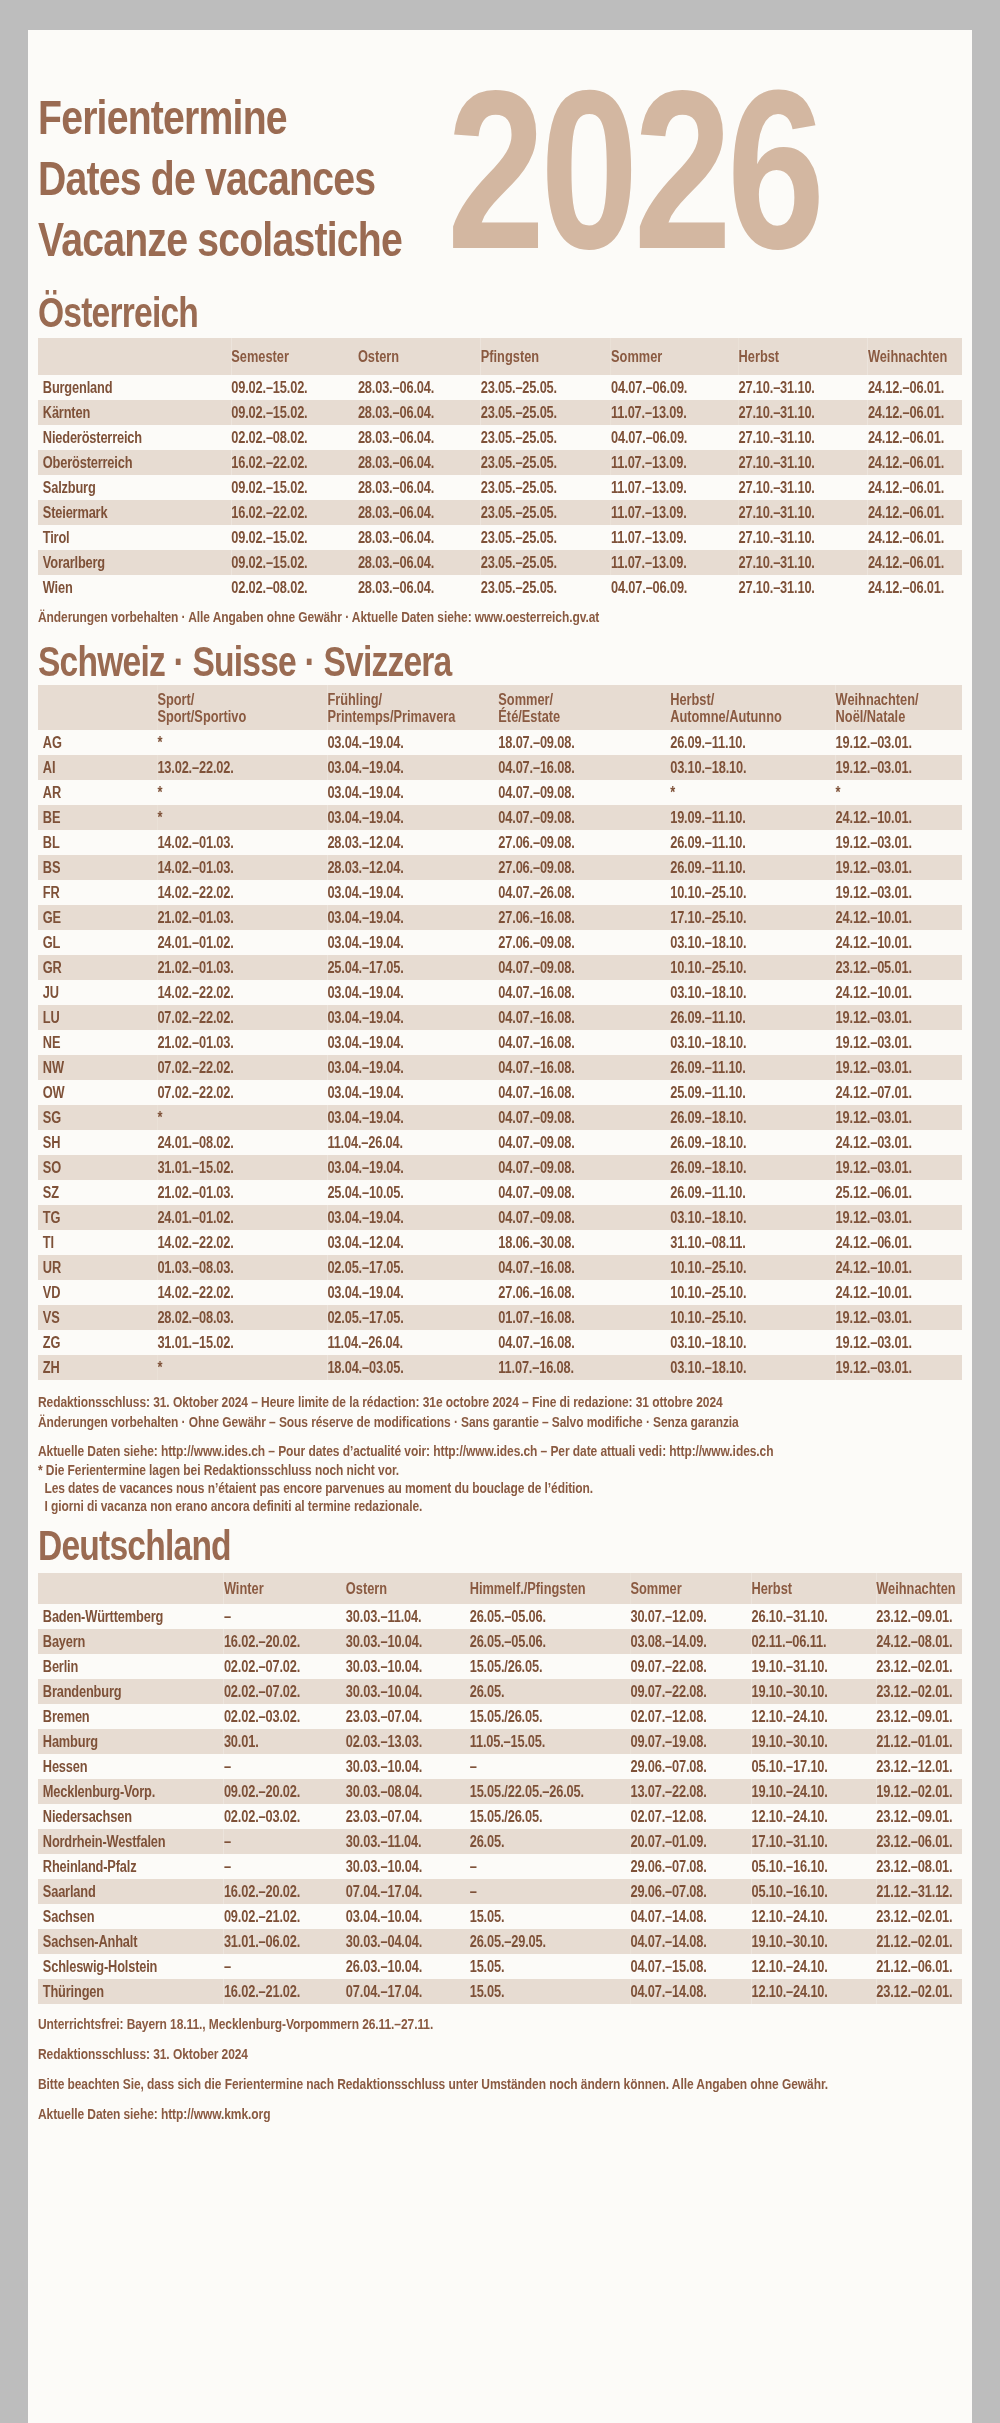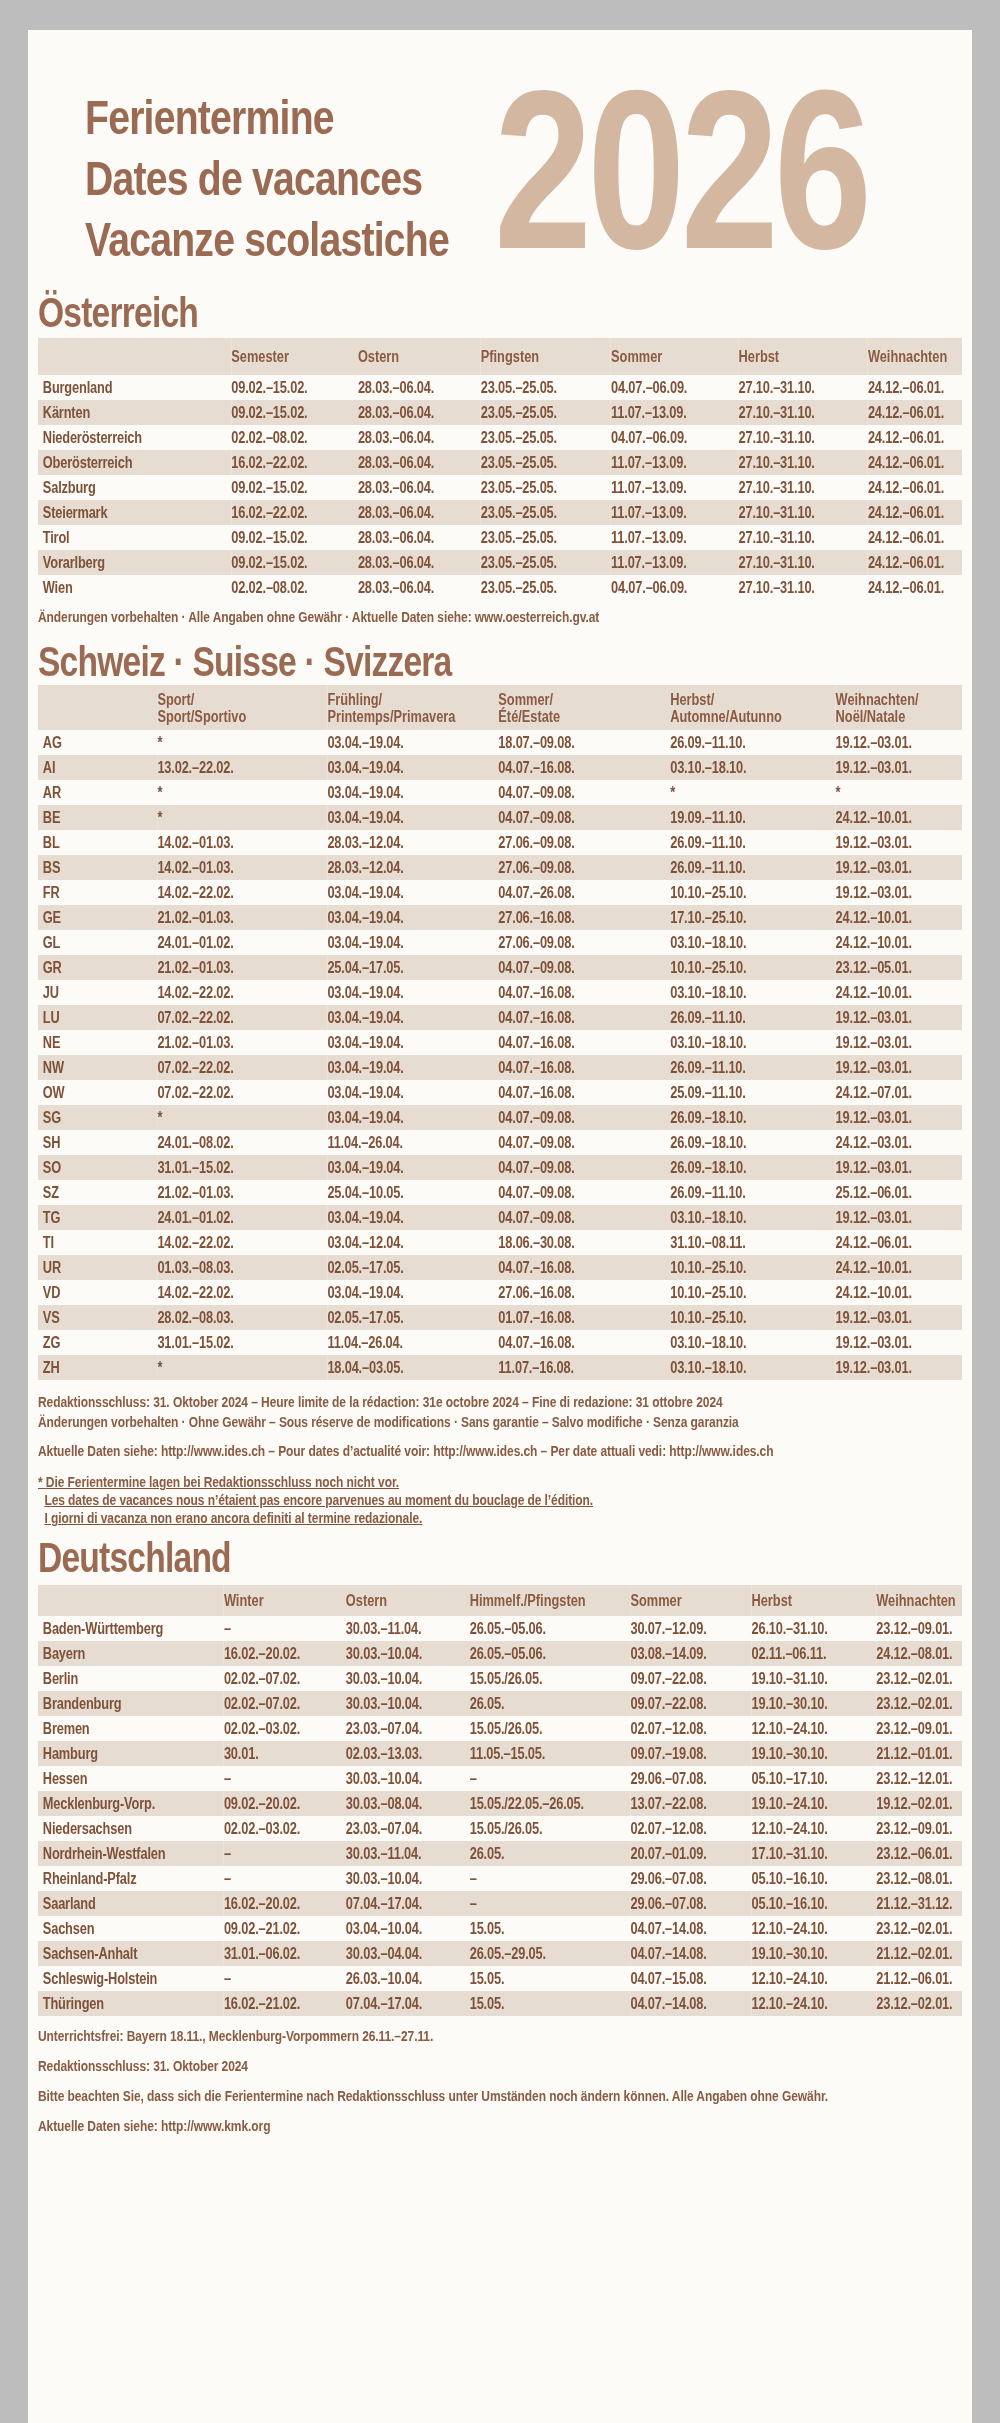--- a/index.html
+++ b/index.html
@@ -11,21 +11,21 @@
     width:1000px;
   }
   .frame{width:1000px;min-height:2423px;padding:30px 28px 0;box-sizing:border-box;}
   .page{
     background:#fcfbf8;width:944px;min-height:2393px;
     padding:0 10px;box-sizing:border-box;overflow:hidden;position:relative;
   }
   
   .cx{transform:scaleX(0.8);transform-origin:0 0;width:125%;}
 
-  .masthead{position:relative;height:240px;padding-top:57px;box-sizing:border-box;margin-left:47px;}
+  .masthead{position:relative;height:240px;padding-top:57px;box-sizing:border-box;}
   .title{font-size:49px;line-height:61px;color:#9a6b52;letter-spacing:-1px;}
   .year{
     position:absolute;left:409px;top:40px;
     font-size:226px;line-height:200px;letter-spacing:-6px;
     color:#d3b7a1;transform:scaleX(0.78);transform-origin:0 0;white-space:nowrap;
   }
   h2{font-size:42px;line-height:46px;color:#9a6b52;margin:0;letter-spacing:-1px;font-weight:bold;}
   .h-at{margin-top:20px;}
   .h-ch{margin-top:12px;}
   .h-de{margin-top:8px;}
@@ -54,21 +54,21 @@
   .t-ch th:nth-child(3){width:18.5%}.t-ch th:nth-child(4){width:18.6%}
   .t-ch th:nth-child(5){width:17.9%}
   .t-de th:nth-child(1){width:19.6%}.t-de th:nth-child(2){width:13.2%}
   .t-de th:nth-child(3){width:13.4%}.t-de th:nth-child(4){width:17.4%}
   .t-de th:nth-child(5){width:13.1%}.t-de th:nth-child(6){width:13.5%}
 
   .note{font-size:15px;line-height:20px;color:#8a5a41;margin:0;letter-spacing:-0.1px;white-space:nowrap;}
   .n-at{margin-top:7px;}
   .fnblock{margin-top:12px;}
   .fn-gap{margin-top:9px;}
-  .astblock{margin-top:12px;text-decoration:underline;}
+  .astblock{}
   .ast{line-height:18px;}
   .ind{padding-left:8px;}
   .gfnblock{margin-top:11px;}
   .gfn{line-height:18px;margin-bottom:12px;}
 
   .rule{height:0;border-top:1px solid #9a6b52;width:924px;}
   .rule-head{margin-top:4px;}
   .rule-first{margin-top:64px;}
   .rule-next{margin-top:42px;}
 </style>

